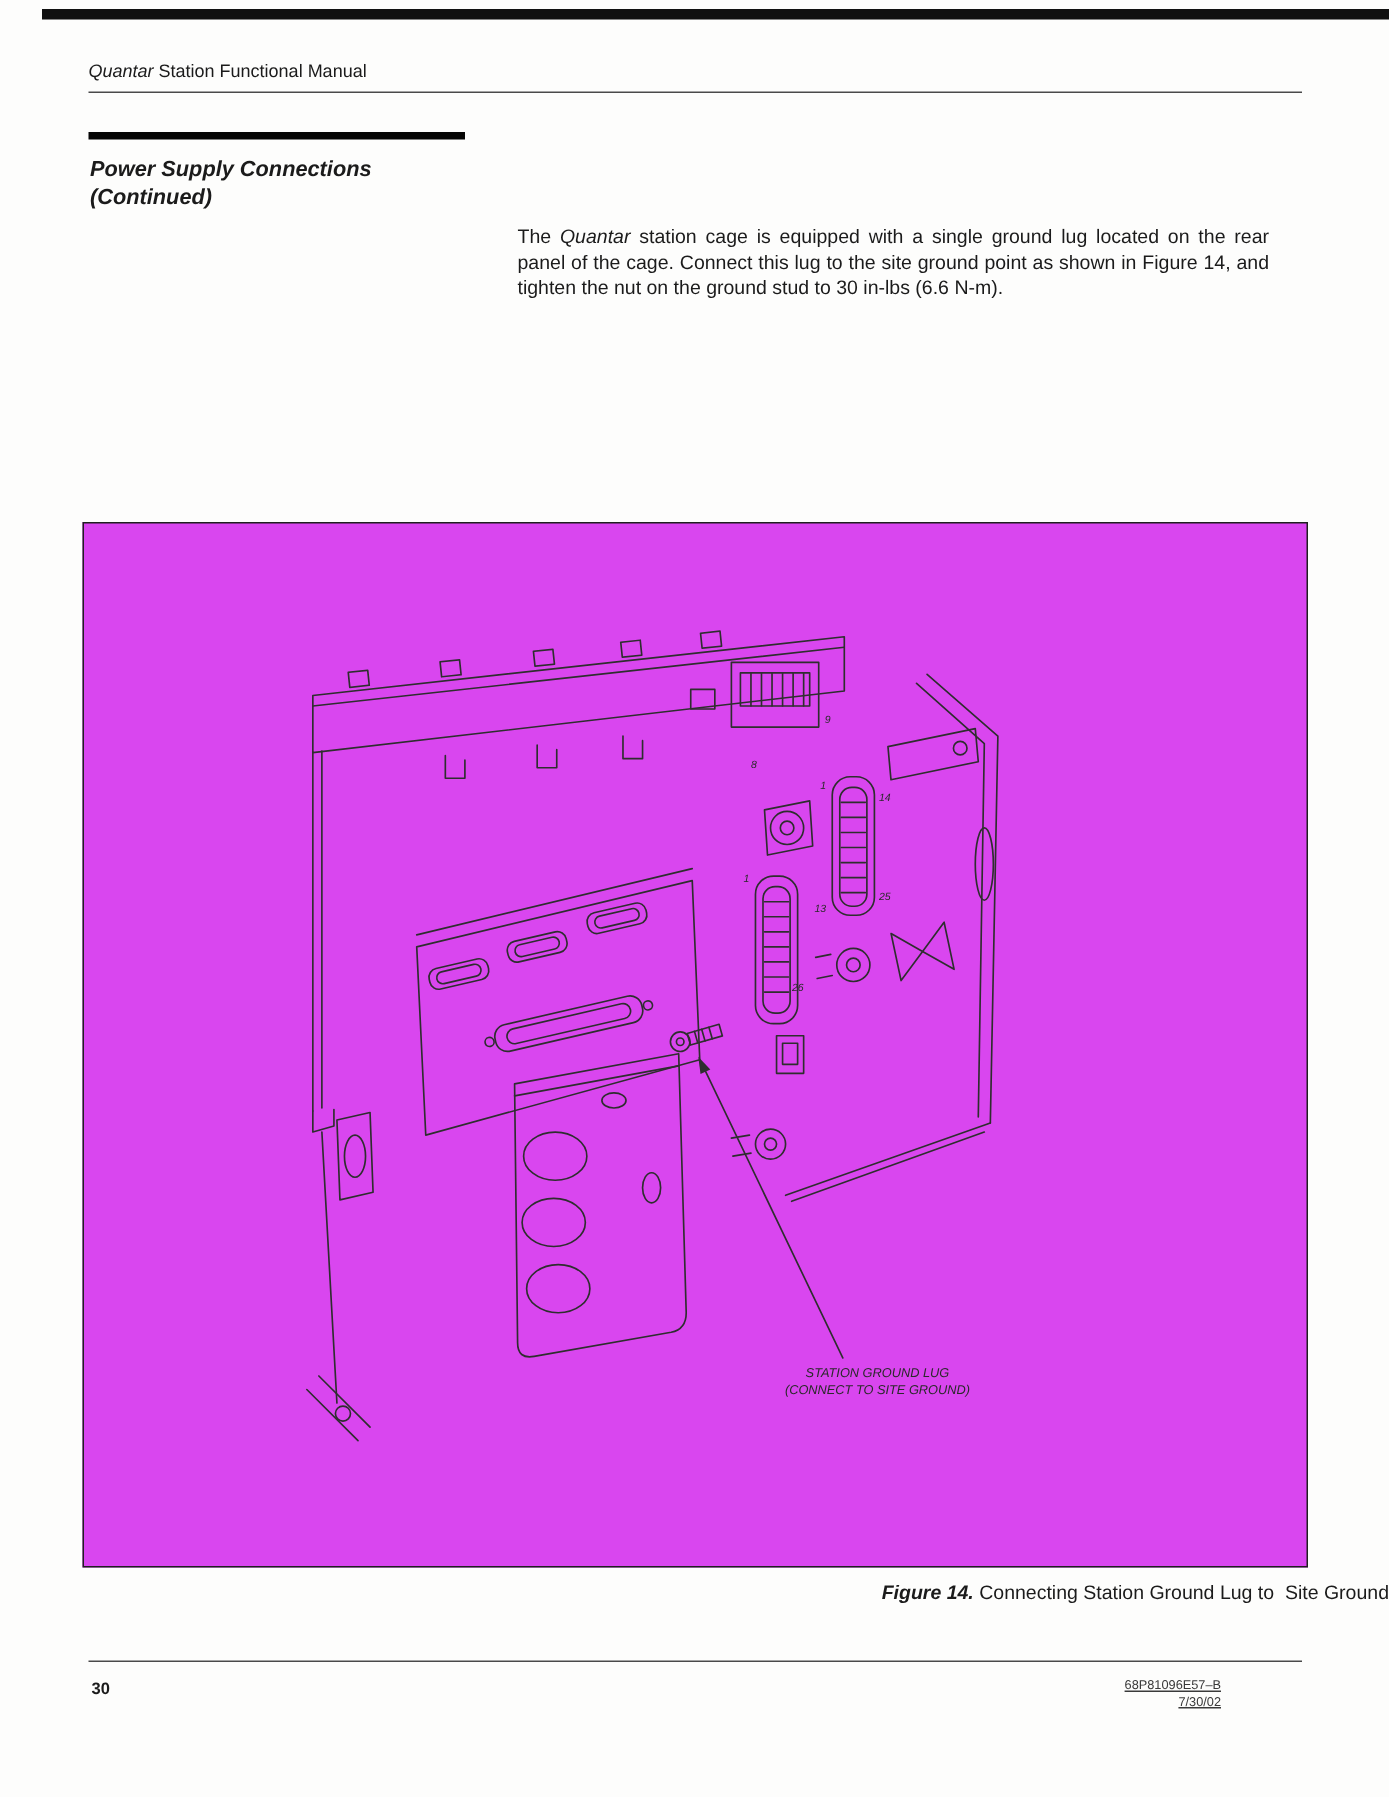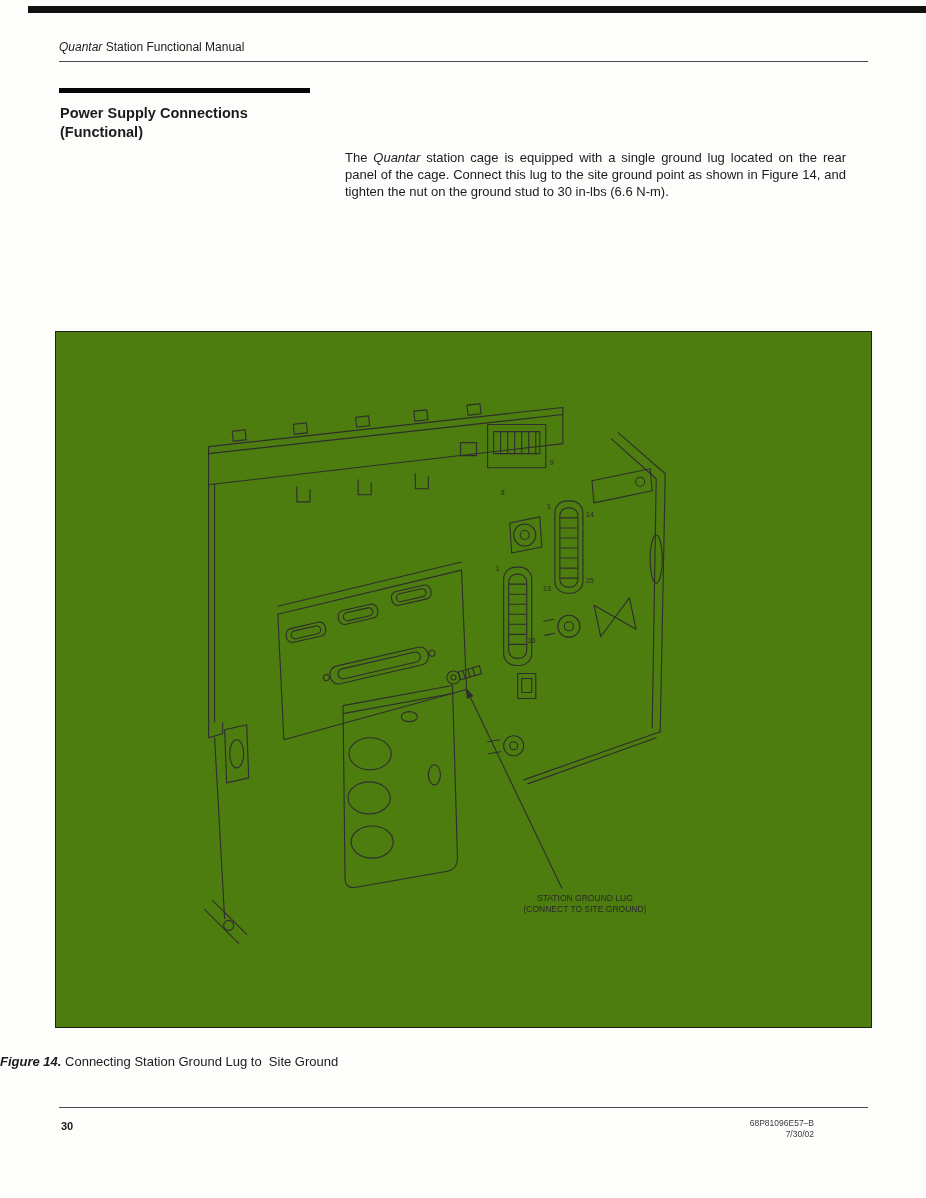--- a/index.html
+++ b/index.html
@@ -6,53 +6,53 @@
   body{background:#cfcfcf;}
   .page{position:relative;width:926px;height:1198px;margin:0 auto;background:#fdfdfc;
         font-family:"Liberation Sans",sans-serif;color:#1b1b1b;overflow:hidden;}
   .scan-edge{position:absolute;left:28px;top:6px;width:898px;height:7px;background:#111;}
   .doc-header{position:absolute;left:59px;top:40px;font-size:12px;}
   .doc-header .em{font-style:italic;}
   .rule{position:absolute;left:59px;width:809px;height:1px;background:#4a4a4a;}
   .rule-top{top:61px;}
   .rule-bottom{top:1107px;}
   .section-bar{position:absolute;left:59px;top:88px;width:251px;height:5px;background:#050505;}
-  .section-title{position:absolute;left:60px;top:104px;font-size:14.5px;font-weight:700;line-height:19px;}
+  .section-title{position:absolute;left:60px;top:104px;font-size:14.5px;font-weight:700;line-height:19px;font-style:italic;}
   .content-col{position:absolute;left:345px;top:149px;width:501px;}
   .subhead{font-style:italic;font-weight:700;font-size:13.5px;margin:0 0 22px 0;}
   .para{font-size:13px;line-height:17.2px;text-align:justify;margin:0 0 21px 0;}
   .para .em{font-style:italic;}
-  .figure-frame{position:absolute;left:55px;top:331px;width:815px;height:695px;
-                border:1.5px solid #1f1f1f;background:#4d7c0f;}
+  .figure-frame{position:absolute;left:55px;top:348px;width:815px;height:695px;
+                border:1.5px solid #1f1f1f;background:#d946ef;font-style:italic;}
   .figure-frame svg{display:block;width:100%;height:100%;}
-  .caption{position:absolute;left:0;top:1054px;width:926px;text-align:left;font-size:13px;}
+  .caption{position:absolute;left:0;top:1054px;width:926px;text-align:right;font-size:13px;}
   .caption .cap-label{font-weight:700;font-style:italic;}
   .caption .cap-text{white-space:pre;}
   .page-num{position:absolute;left:61px;top:1120px;font-size:11px;font-weight:700;}
   .footer-meta{position:absolute;left:640px;top:1118px;width:174px;text-align:right;
-               font-size:8.5px;line-height:11px;color:#3a3a3a;}
+               font-size:8.5px;line-height:11px;color:#3a3a3a;text-decoration:underline;}
   .fig-label{font-family:"Liberation Sans",sans-serif;font-size:8.5px;fill:#2a2a2a;}
   .fig-pin{font-family:"Liberation Sans",sans-serif;font-size:7px;fill:#2a2a2a;}
 </style>
 </head>
 <body>
 
 <div class="page">
 
   <div class="scan-edge"></div>
 
   <div class="doc-header">
     <span class="em">Quantar</span><span> Station Functional Manual</span>
   </div>
   <div class="rule rule-top"></div>
 
   <div class="section-bar"></div>
   <div class="section-title">
     <div>Power Supply Connections</div>
-    <div>(Functional)</div>
+    <div>(Continued)</div>
   </div>
 
   <div class="content-col">
     <p class="para"><span>The </span><span class="em">Quantar</span><span> station cage is equipped with a single ground lug located on the rear panel of the cage. Connect this lug to the site ground point as shown in Figure 14, and tighten the nut on the ground stud to 30 in-lbs (6.6 N-m).</span></p>
   </div>
 
   <div class="figure-frame">
     <svg viewBox="0 0 812 692">
       <g fill="none" stroke="#2e2e2e" stroke-width="1.1" stroke-linejoin="round" stroke-linecap="round">
 

